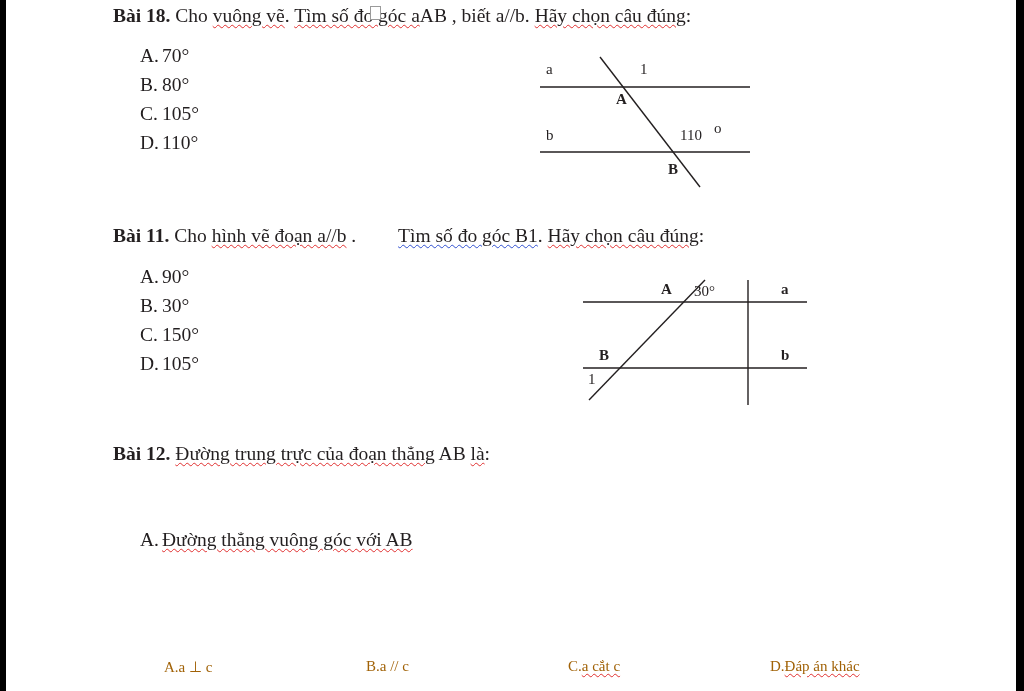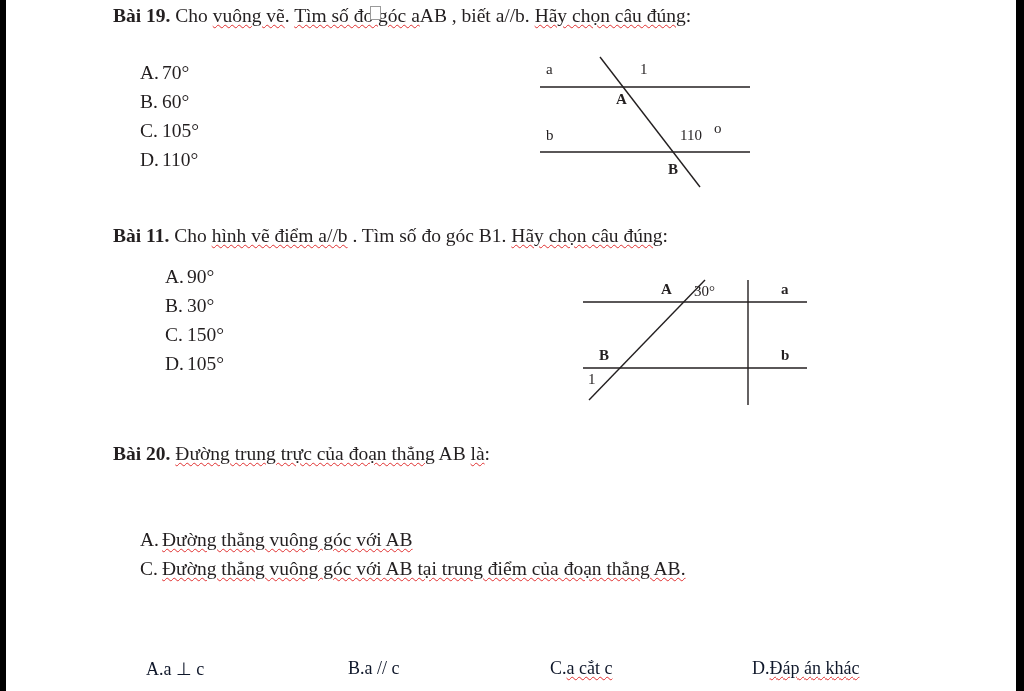--- a/index.html
+++ b/index.html
@@ -46,24 +46,26 @@
 
   
   .sq {
     text-decoration: underline;
     text-decoration-color: #e03030;
     text-decoration-style: wavy;
     text-decoration-thickness: 1px;
     text-underline-offset: 2px;
   }
   .sqb {
+    text-decoration: underline;
     text-decoration-color: #3050d0;
     text-decoration-style: wavy;
     text-decoration-thickness: 1px;
     text-underline-offset: 2px;
+    margin-left: 37px;
   }
 
   .opt {
     font-size: 19.5px;
     color: #231f20;
     white-space: nowrap;
   }
   .optlist { position: absolute; }
   .optlist .opt { margin-bottom: 7px; }
 
@@ -80,41 +82,41 @@
   .figlabel.bold { font-weight: bold; }
   .cursor-box {
     position: absolute;
     width: 9px;
     height: 12px;
     border: 1px solid #9a9a9a;
     background: #fff;
   }
 
   .row13 { position: absolute; }
-  .row13 .cell { position: absolute; font-size: 18px; color: #0f172a; white-space: nowrap; }
+  .row13 .cell { position: absolute; font-size: 15px; color: #a16207; white-space: nowrap; margin-left: 18px; }
 </style>
 </head>
 <body>
 
 <div class="page">
 
   <div class="bar-left"></div>
   <div class="bar-right"></div>
 
   <div class="qblock" style="left:113px; top:5px;">
     <div class="qline">
-      <span class="qnum">Bài 19.</span>
+      <span class="qnum">Bài 18.</span>
       <span>Cho </span><span class="sq">vuông vẽ</span><span>. </span><span class="sq">Tìm số đo góc a</span><span>AB , biết a//b. </span><span class="sq">Hãy chọn câu đúng</span><span>:</span>
     </div>
   </div>
   <div class="cursor-box" style="left:370px; top:6px;"></div>
 
-  <div class="optlist" style="left:140px; top:62px;">
+  <div class="optlist" style="left:140px; top:45px;">
     <div class="opt"><span class="lbl">A.</span><span>70°</span></div>
-    <div class="opt"><span class="lbl">B.</span><span>60°</span></div>
+    <div class="opt"><span class="lbl">B.</span><span>80°</span></div>
     <div class="opt"><span class="lbl">C.</span><span>105°</span></div>
     <div class="opt"><span class="lbl">D.</span><span>110°</span></div>
   </div>
 
   <div class="fig" style="left:528px; top:52px;">
     <svg width="250" height="140" viewBox="0 0 250 140">
       <line x1="12" y1="35" x2="222" y2="35" stroke="#231f20" stroke-width="1.4"></line>
       <line x1="12" y1="100" x2="222" y2="100" stroke="#231f20" stroke-width="1.4"></line>
       <line x1="72" y1="5" x2="172" y2="135" stroke="#231f20" stroke-width="1.4"></line>
       <text class="figlabel" x="18" y="22">a</text>
@@ -123,25 +125,25 @@
       <text class="figlabel bold" x="88" y="52">A</text>
       <text class="figlabel bold" x="140" y="122">B</text>
       <text class="figlabel" x="152" y="88">110</text>
       <text class="figlabel" x="186" y="81" font-size="11">o</text>
     </svg>
   </div>
 
   <div class="qblock" style="left:113px; top:225px;">
     <div class="qline">
       <span class="qnum">Bài 11.</span>
-      <span>Cho </span><span class="sq">hình vẽ điểm a//b</span><span> . </span><span class="sqb">Tìm số đo góc B1</span><span>. </span><span class="sq">Hãy chọn câu đúng</span><span>:</span>
+      <span>Cho </span><span class="sq">hình vẽ đoạn a//b</span><span> . </span><span class="sqb">Tìm số đo góc B1</span><span>. </span><span class="sq">Hãy chọn câu đúng</span><span>:</span>
     </div>
   </div>
 
-  <div class="optlist" style="left:140px; top:266px;margin-left:25px;">
+  <div class="optlist" style="left:140px; top:266px;">
     <div class="opt"><span class="lbl">A.</span><span>90°</span></div>
     <div class="opt"><span class="lbl">B.</span><span>30°</span></div>
     <div class="opt"><span class="lbl">C.</span><span>150°</span></div>
     <div class="opt"><span class="lbl">D.</span><span>105°</span></div>
   </div>
 
   <div class="fig" style="left:575px; top:272px;">
     <svg width="250" height="140" viewBox="0 0 250 140">
       <line x1="8" y1="30" x2="232" y2="30" stroke="#231f20" stroke-width="1.4"></line>
       <line x1="8" y1="96" x2="232" y2="96" stroke="#231f20" stroke-width="1.4"></line>
@@ -151,28 +153,27 @@
       <text class="figlabel" x="119" y="24">30°</text>
       <text class="figlabel bold" x="206" y="22">a</text>
       <text class="figlabel bold" x="206" y="88">b</text>
       <text class="figlabel bold" x="24" y="88">B</text>
       <text class="figlabel" x="13" y="112">1</text>
     </svg>
   </div>
 
   <div class="qblock" style="left:113px; top:443px;">
     <div class="qline">
-      <span class="qnum">Bài 20.</span>
+      <span class="qnum">Bài 12.</span>
       <span class="sq">Đường trung trực của đoạn thẳng</span><span> AB </span><span class="sq">là</span><span>:</span>
     </div>
   </div>
 
   <div class="optlist" style="left:140px; top:486px;margin-top:43px;">
     <div class="opt"><span class="lbl">A.</span><span class="sq">Đường thẳng vuông góc với AB</span></div>
-    <div class="opt"><span class="lbl">C.</span><span class="sq">Đường thẳng vuông góc với AB tại trung điểm của đoạn thẳng AB.</span></div>
   </div>
 
 
   <div class="row13" style="left:0px; top:658px; width:1024px; height:30px;">
     <div class="cell" style="left:146px;"><span class="lbl">A.</span><span>a ⊥ c</span></div>
     <div class="cell" style="left:348px;font-family:Liberation Serif, serif;"><span class="lbl">B.</span><span>a // c</span></div>
     <div class="cell" style="left:550px;text-align:center;"><span class="lbl">C.</span><span class="sq">a cắt c</span></div>
     <div class="cell" style="left:752px;"><span class="lbl">D.</span><span class="sq">Đáp án khác</span></div>
   </div>
 

